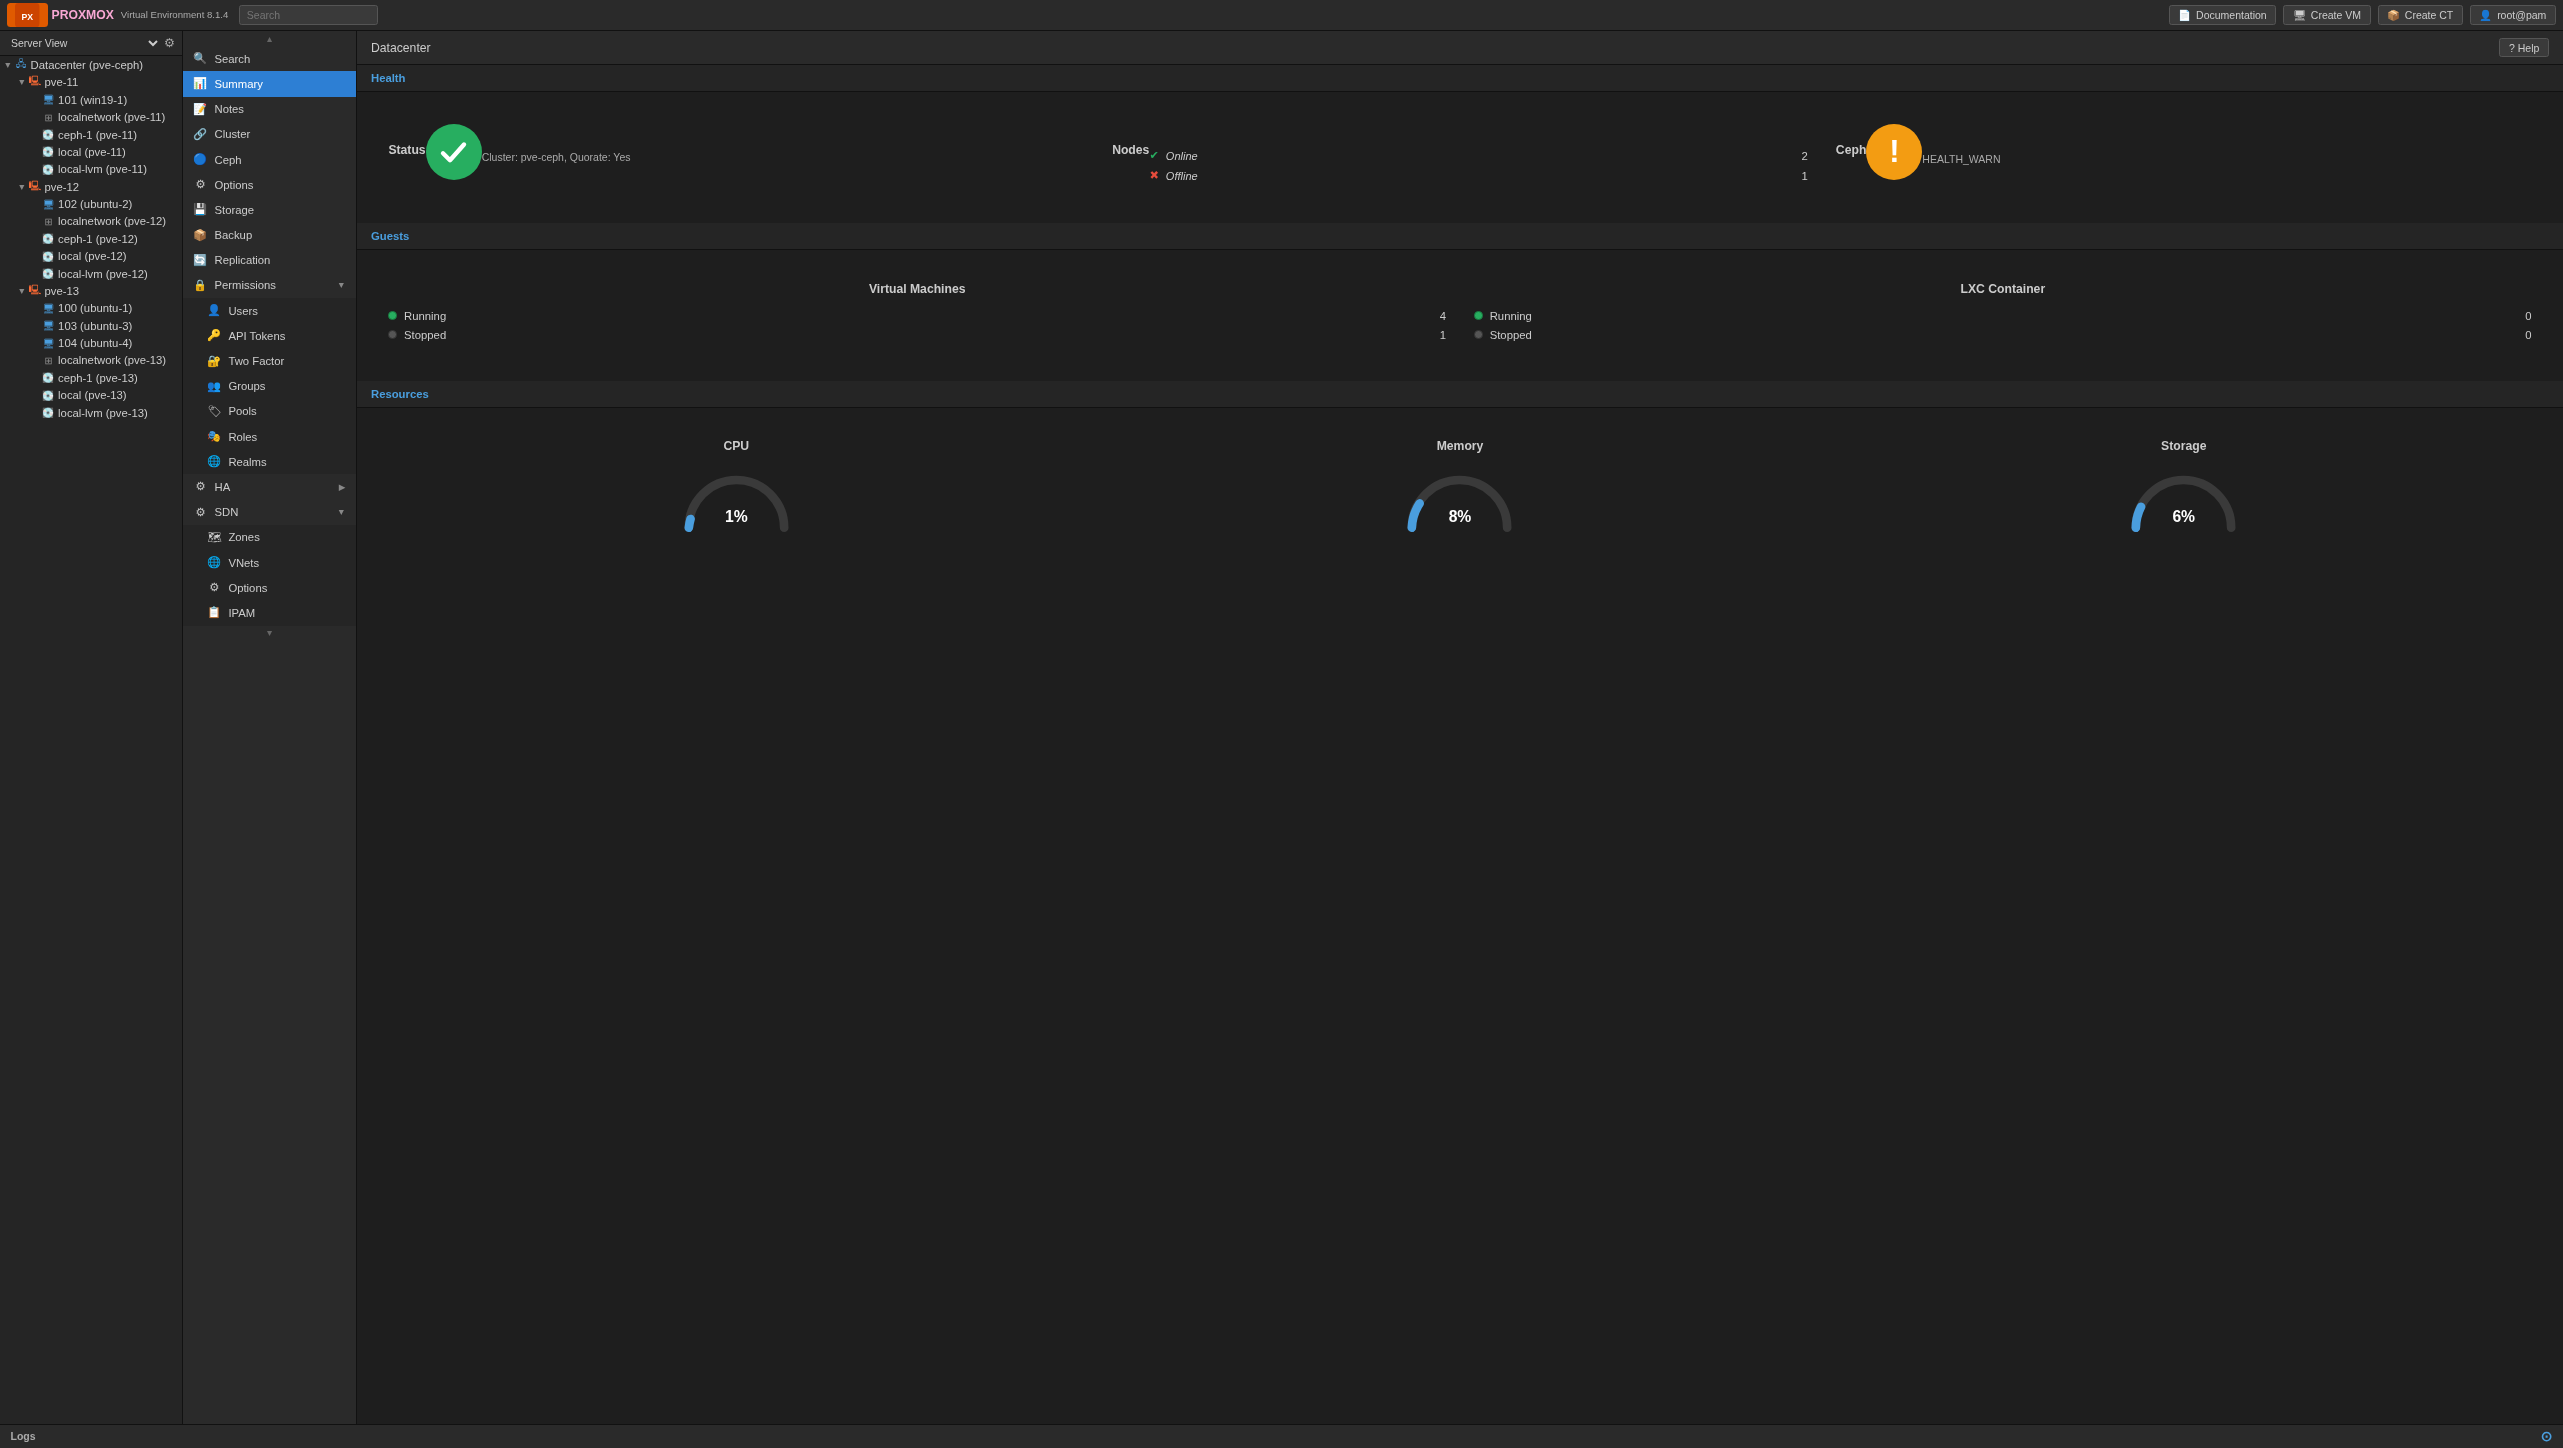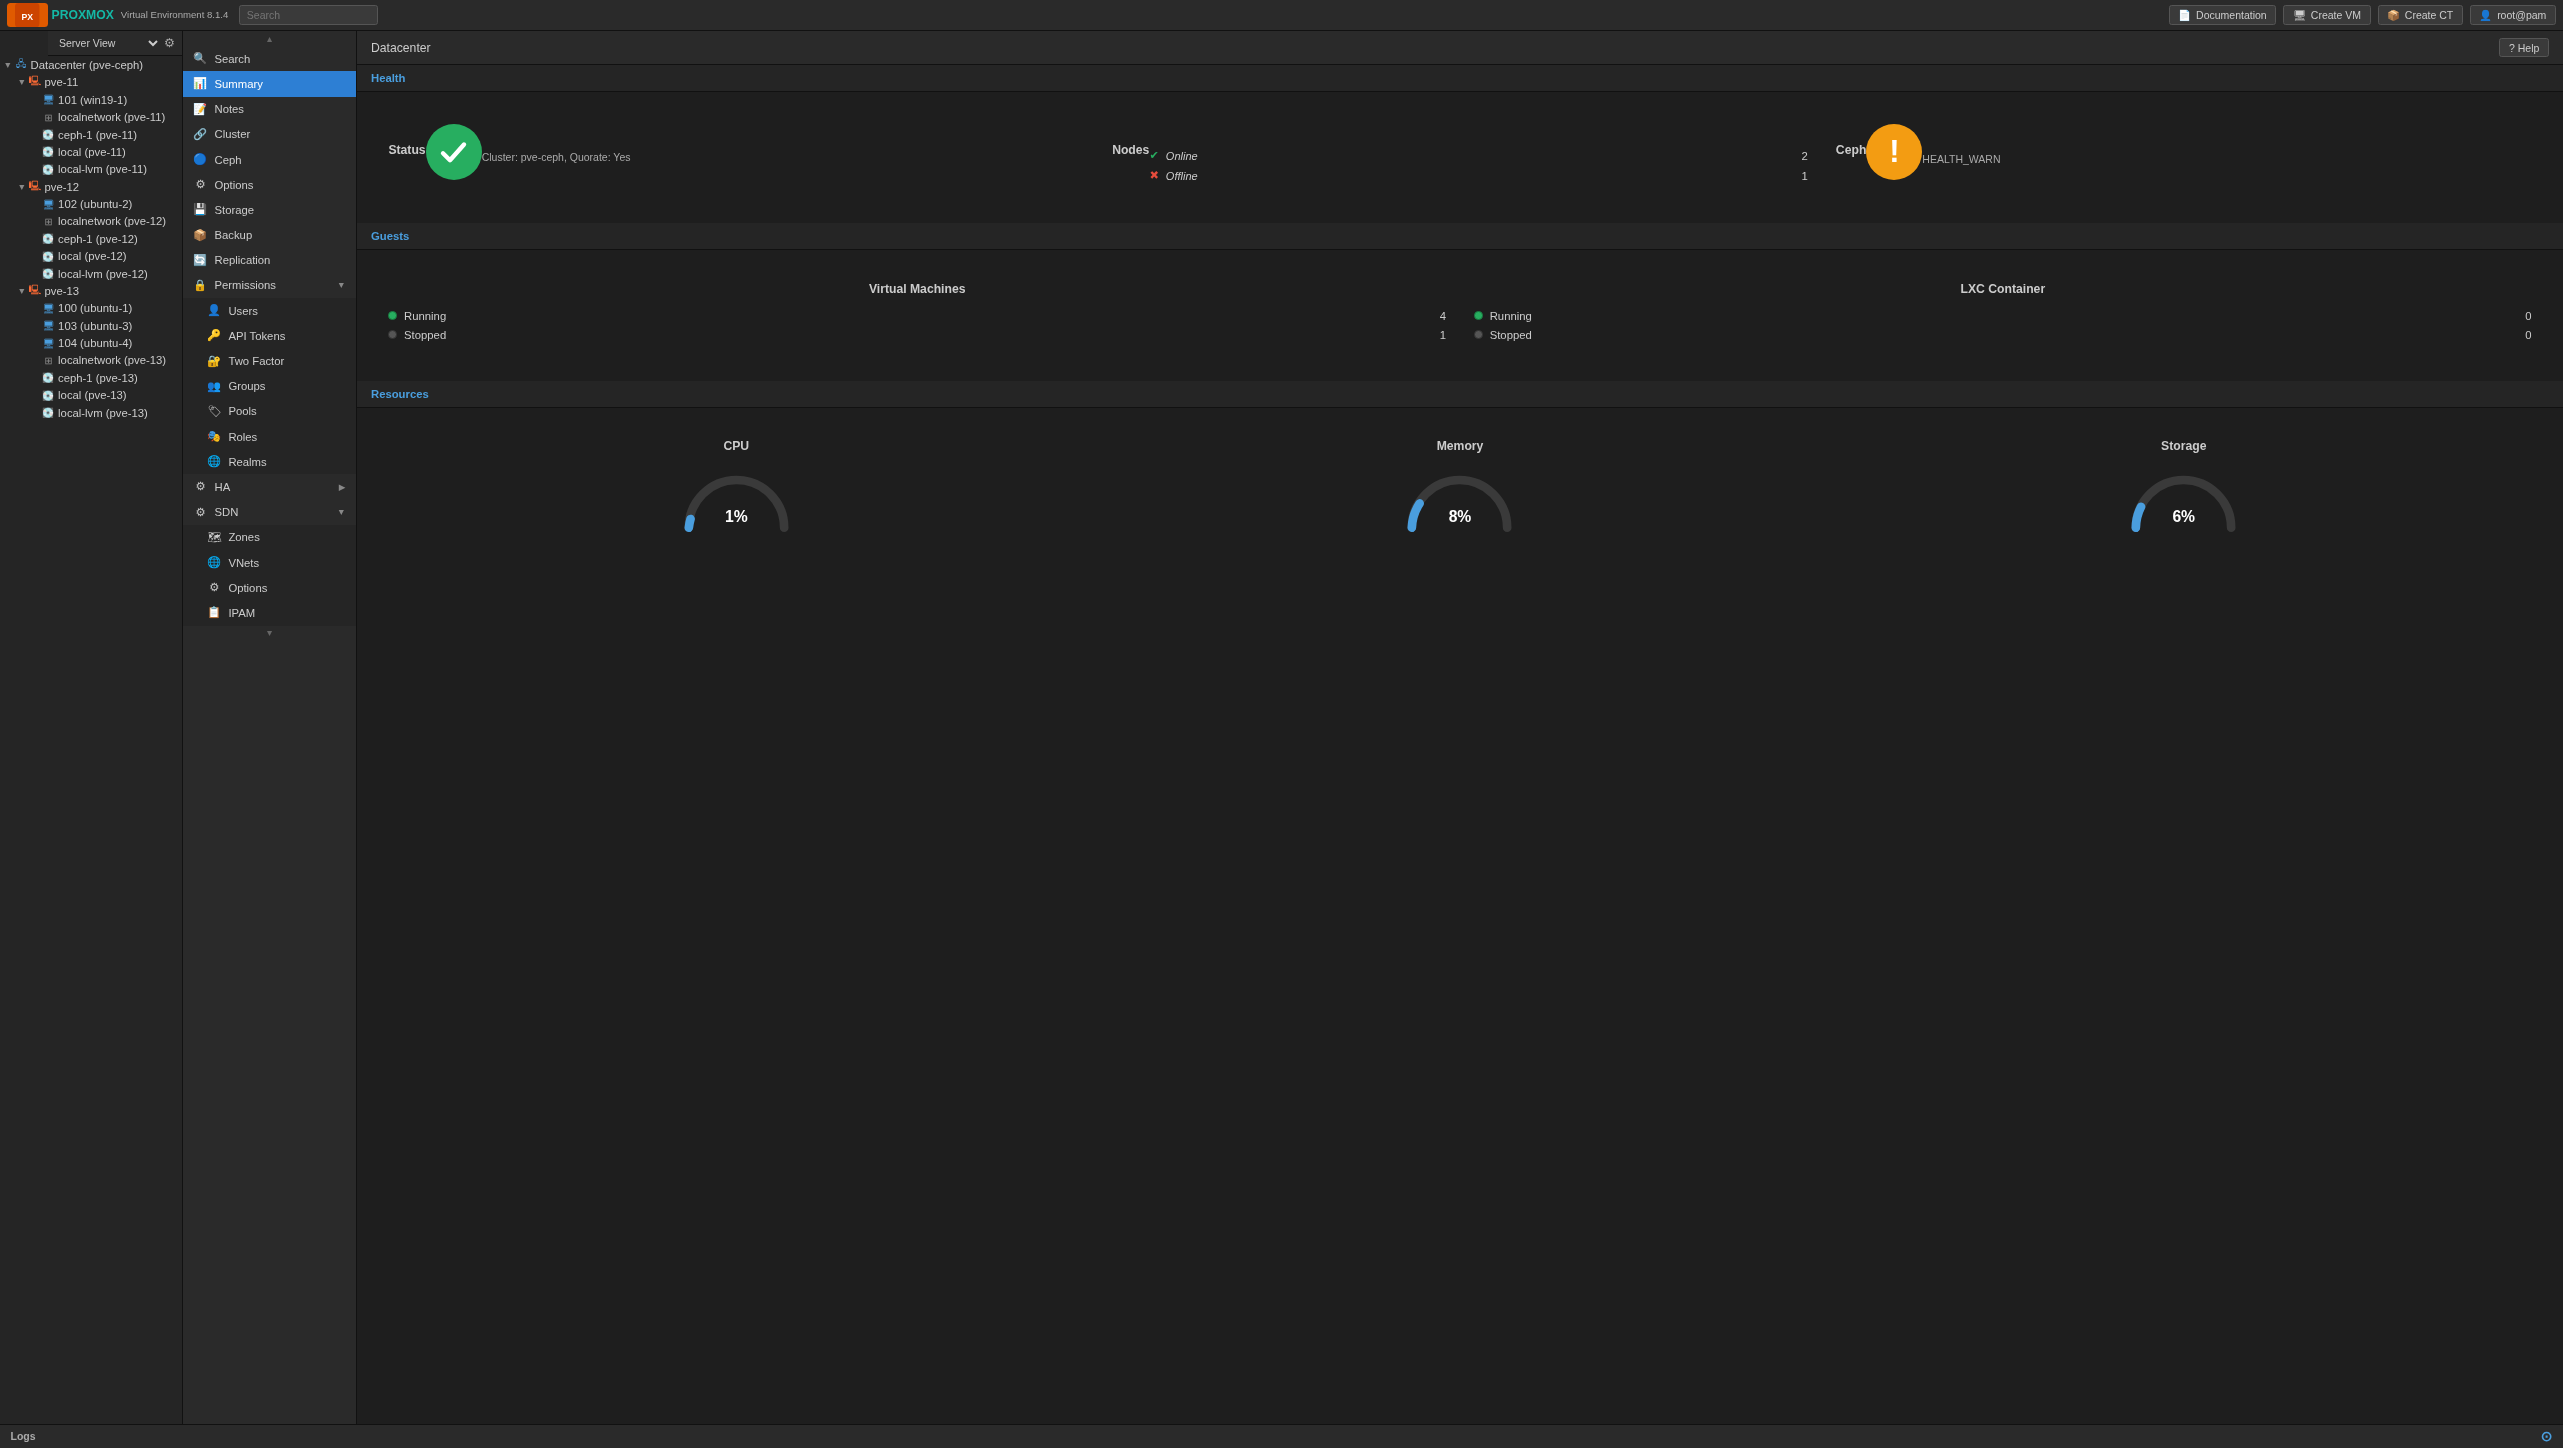--- a/index.html
+++ b/index.html
@@ -2,35 +2,35 @@
 <html style="font-size:14px"><head>
   <meta charset="utf-8">
   <style>
     * { box-sizing: border-box; margin: 0; padding: 0; }
     body { font-family: Arial, sans-serif; font-size: 11.3px; background: #1a1a1a; color: #ccc; height: 100vh; display: flex; flex-direction: column; overflow: hidden; }
 
     
     .topbar { background: #2a2a2a; height: 31px; display: flex; align-items: center; padding: 0 7px; gap: 7px; border-bottom: 0.9px solid #111; flex-shrink: 0; }
     .logo { display: flex; align-items: center; gap: 3.5px; margin-right: 3.5px; }
     .logo-icon { width: 41px; height: 24.4px; background: #e05a00; border-radius: 3.5px; display: flex; align-items: center; justify-content: center; font-weight: bold; color: white; font-size: 9.6px; }
-    .logo-text { color: #14b8a6; font-weight: bold; font-size: 12.2px; }
+    .logo-text { color: #f9a8d4; font-weight: bold; font-size: 12.2px; }
     .logo-subtext { color: #aaa; font-size: 9.6px; margin-left: 3.5px; }
     .topbar-search { background: #3a3a3a; border: 0.9px solid #555; border-radius: 2.6px; padding: 2.6px 7px; color: #ccc; font-size: 10.5px; width: 139px; }
     .topbar-spacer { flex: 1; }
     .topbar-btn { background: #3a3a3a; border: 0.9px solid #555; border-radius: 2.6px; padding: 2.6px 8.7px; color: #ccc; font-size: 10.5px; cursor: pointer; display: flex; align-items: center; gap: 4.4px; }
     .create-vm-btn { background: #3a3a3a; }
     .create-ct-btn { background: #3a3a3a; }
     .user-btn { background: #3a3a3a; }
 
     
     .main-layout { display: flex; flex: 1; overflow: hidden; }
 
     
     .tree-panel { width: 183px; background: #252525; border-right: 0.9px solid #111; overflow-y: auto; flex-shrink: 0; }
-    .server-view-header { display: flex; align-items: center; padding: 5.2px 7px; background: #2a2a2a; border-bottom: 0.9px solid #111; gap: 3.5px; margin-left: 48px; }
+    .server-view-header { display: flex; align-items: center; padding: 5.2px 7px; background: #2a2a2a; border-bottom: 0.9px solid #111; gap: 3.5px; }
     .server-view-select { background: #2a2a2a; border: none; color: #ccc; font-size: 10.5px; flex: 1; cursor: pointer; }
     .gear-icon { color: #aaa; cursor: pointer; font-size: 12.2px; }
     .tree-item { display: flex; align-items: center; padding: 1.7px 3.5px; cursor: pointer; user-select: none; white-space: nowrap; }
     .tree-indent-1 { padding-left: 3.5px; }
     .tree-indent-2 { padding-left: 17.4px; }
     .tree-indent-3 { padding-left: 31px; }
     .tree-arrow { width: 10.5px; font-size: 8.7px; color: #888; }
     .tree-icon { width: 14px; height: 14px; margin-right: 2.6px; display: inline-flex; align-items: center; justify-content: center; font-size: 9.6px; }
     .icon-dc { color: #4a9ede; }
     .icon-node { color: #ff6b35; }

